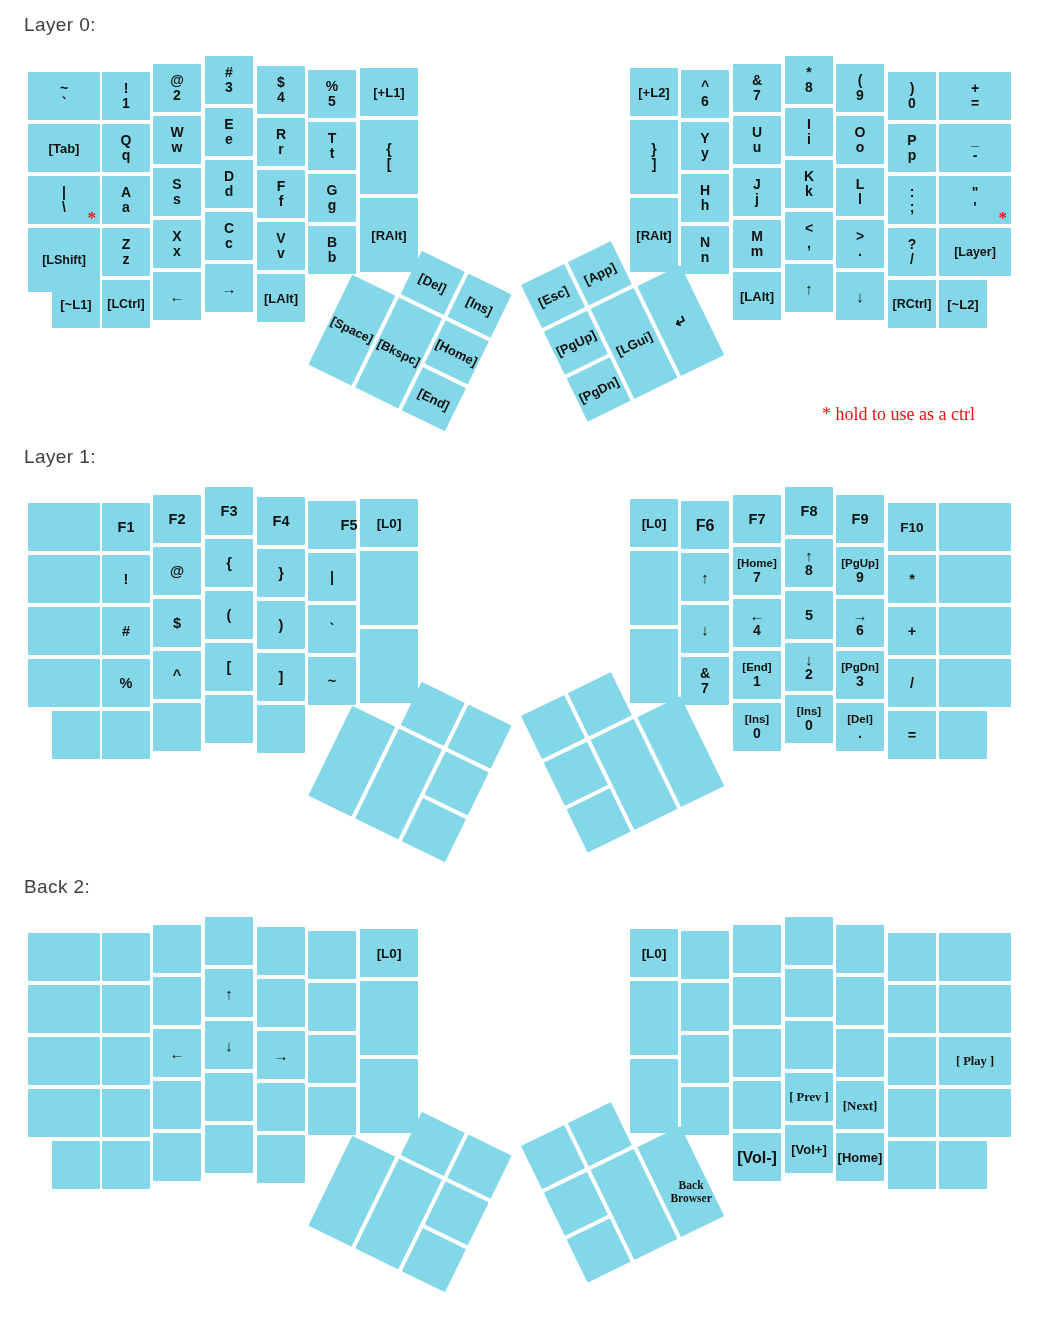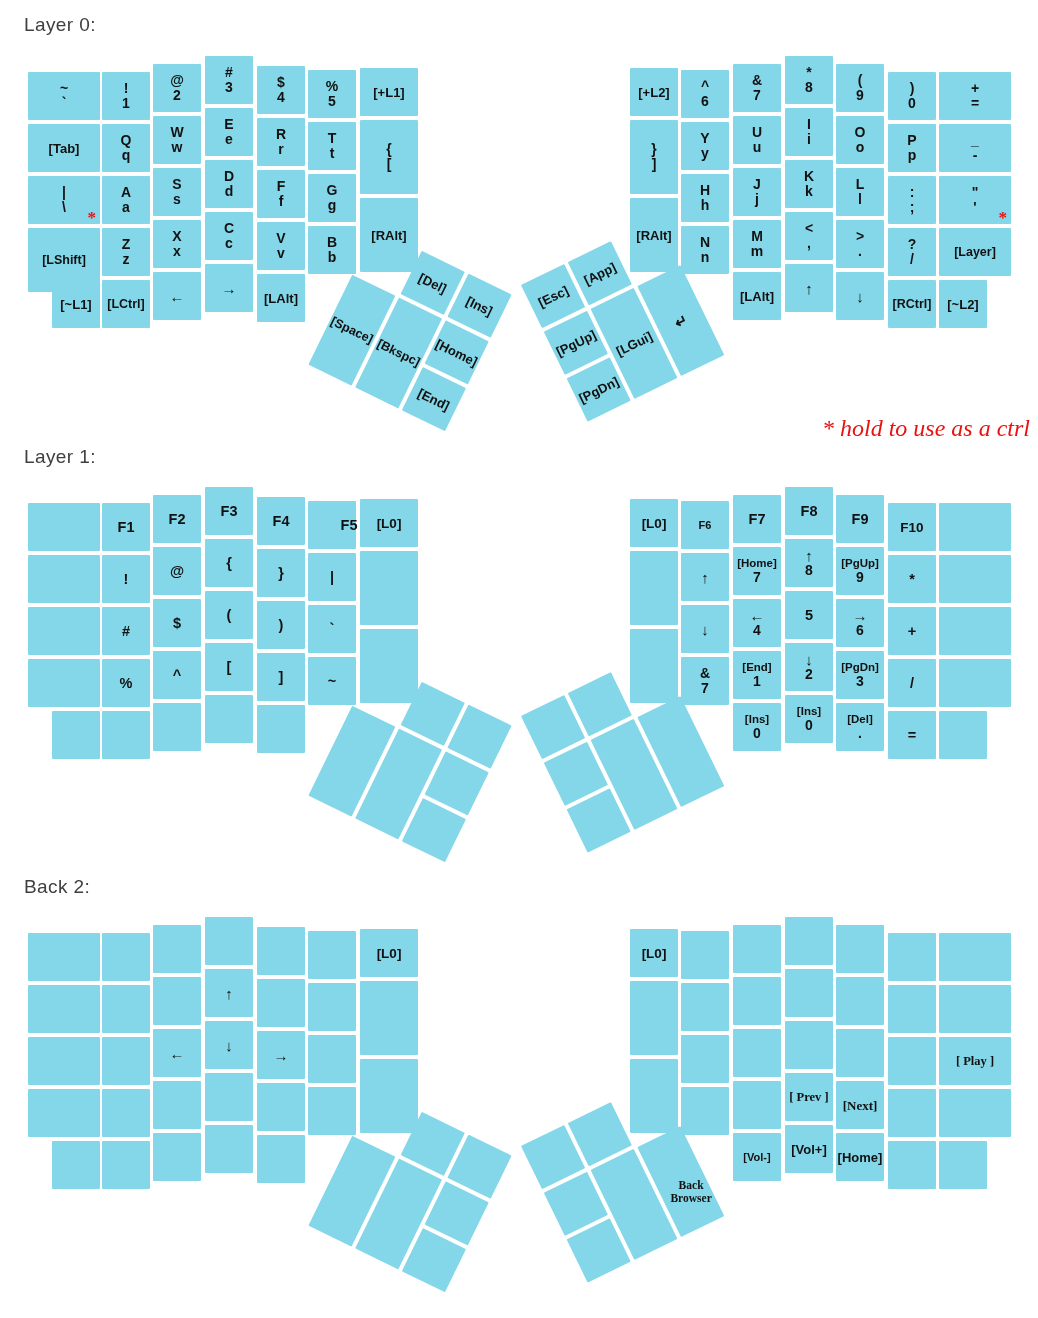--- a/index.html
+++ b/index.html
@@ -12,22 +12,22 @@
   .key{position:absolute;background:var(--key,#84d7e8);border-radius:1px;display:flex;
        align-items:center;justify-content:center;text-align:center;
        color:var(--keytext,#111);font-weight:700;box-sizing:border-box;}
   .key .lab{display:flex;flex-direction:column;align-items:center;justify-content:center;}
   .ln{white-space:pre;}
   .key.serif{font-family:"Liberation Serif",serif;font-weight:600;}
   .star{position:absolute;right:4px;bottom:-2px;font-family:"Liberation Serif",serif;
         font-weight:700;font-size:17px;line-height:17px;color:var(--red,#ea1111);}
   .thumb{position:absolute;width:152px;height:152px;transform-origin:0 0;}
   .lab.hz{transform:translate(5px,14px) rotate(26deg);}
-  .note{position:absolute;left:822px;top:415px;font-family:"Liberation Serif",serif;
-        font-size:24px;color:var(--red,#ea1111);font-style:italic;}
+  .note{position:absolute;left:822px;top:404px;font-family:"Liberation Serif",serif;
+        font-size:18px;color:var(--red,#ea1111);}
 </style>
 </head>
 <body>
 
 <div id="board">
   <div class="note">* hold to use as a ctrl</div>
 <div class="layer-section">
       <div class="layer-label" style="top: 14px;">Layer 0:</div>
       <div class="half">
         <div class="key" style="left: 28px; top: 72px; width: 72px; height: 48px;">
@@ -610,21 +610,21 @@
         </div>
       </div>
       <div class="half">
         <div class="key" style="left: 630px; top: 499px; width: 48px; height: 48px;">
           <div class="lab">
             <div class="ln" style="font-size: 13.5px; line-height: 15px;">[L0]</div>
           </div>
         </div>
         <div class="key" style="left: 681px; top: 501px; width: 48px; height: 48px;">
           <div class="lab">
-            <div class="ln" style="font-size: 11px; line-height: 15px;">F6</div>
+            <div class="ln" style="font-size: 16px; line-height: 15px;">F6</div>
           </div>
         </div>
         <div class="key" style="left: 733px; top: 495px; width: 48px; height: 48px;">
           <div class="lab">
             <div class="ln" style="font-size: 14.5px; line-height: 15px;">F7</div>
           </div>
         </div>
         <div class="key" style="left: 785px; top: 487px; width: 48px; height: 48px;">
           <div class="lab">
             <div class="ln" style="font-size: 14.5px; line-height: 15px;">F8</div>
@@ -1005,21 +1005,21 @@
           </div>
         </div>
         <div class="key" style="left: 888px; top: 1089px; width: 48px; height: 48px;">
           <div class="lab"></div>
         </div>
         <div class="key" style="left: 939px; top: 1089px; width: 72px; height: 48px;">
           <div class="lab"></div>
         </div>
         <div class="key" style="left: 733px; top: 1133px; width: 48px; height: 48px;">
           <div class="lab">
-            <div class="ln" style="font-size: 11px; line-height: 15px;">[Vol-]</div>
+            <div class="ln" style="font-size: 16px; line-height: 15px;">[Vol-]</div>
           </div>
         </div>
         <div class="key" style="left: 785px; top: 1125px; width: 48px; height: 48px;">
           <div class="lab">
             <div class="ln" style="font-size: 13px; line-height: 15px;">[Vol+]</div>
           </div>
         </div>
         <div class="key" style="left: 836px; top: 1133px; width: 48px; height: 48px;">
           <div class="lab">
             <div class="ln" style="font-size: 13px; line-height: 15px;">[Home]</div>

